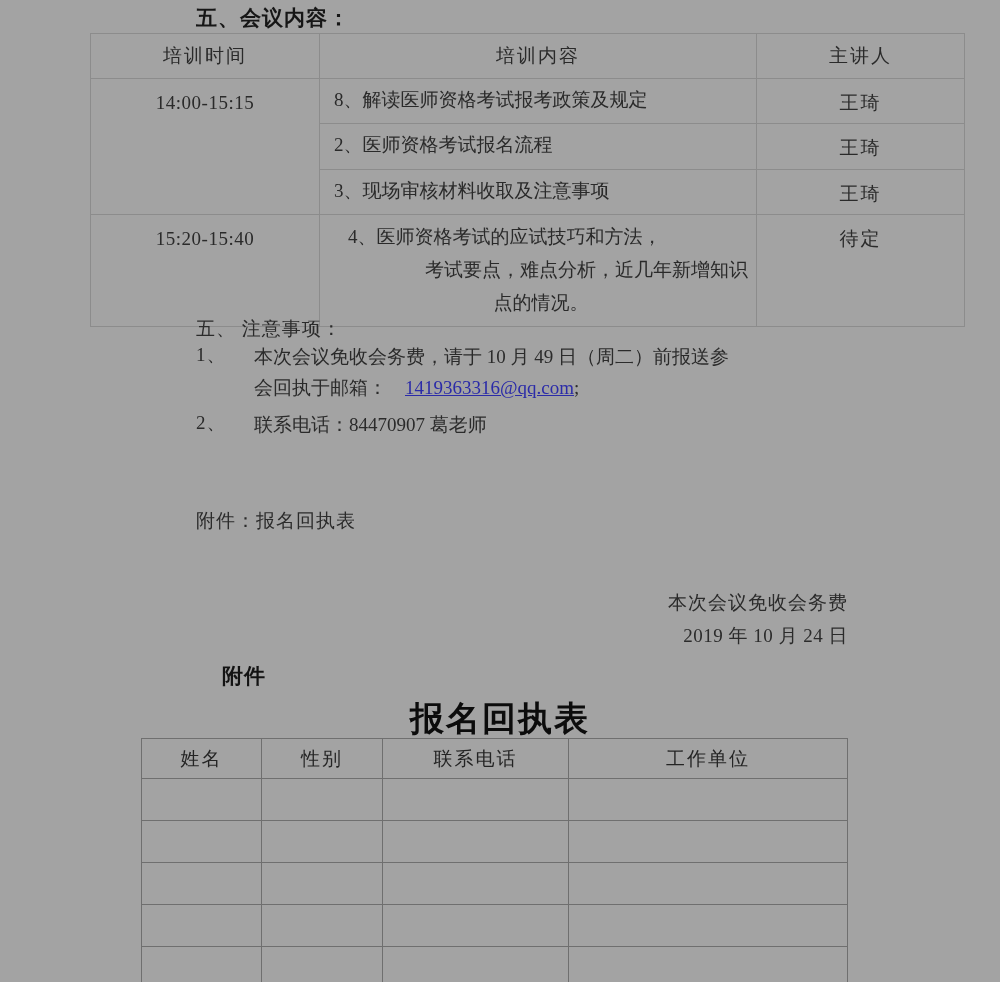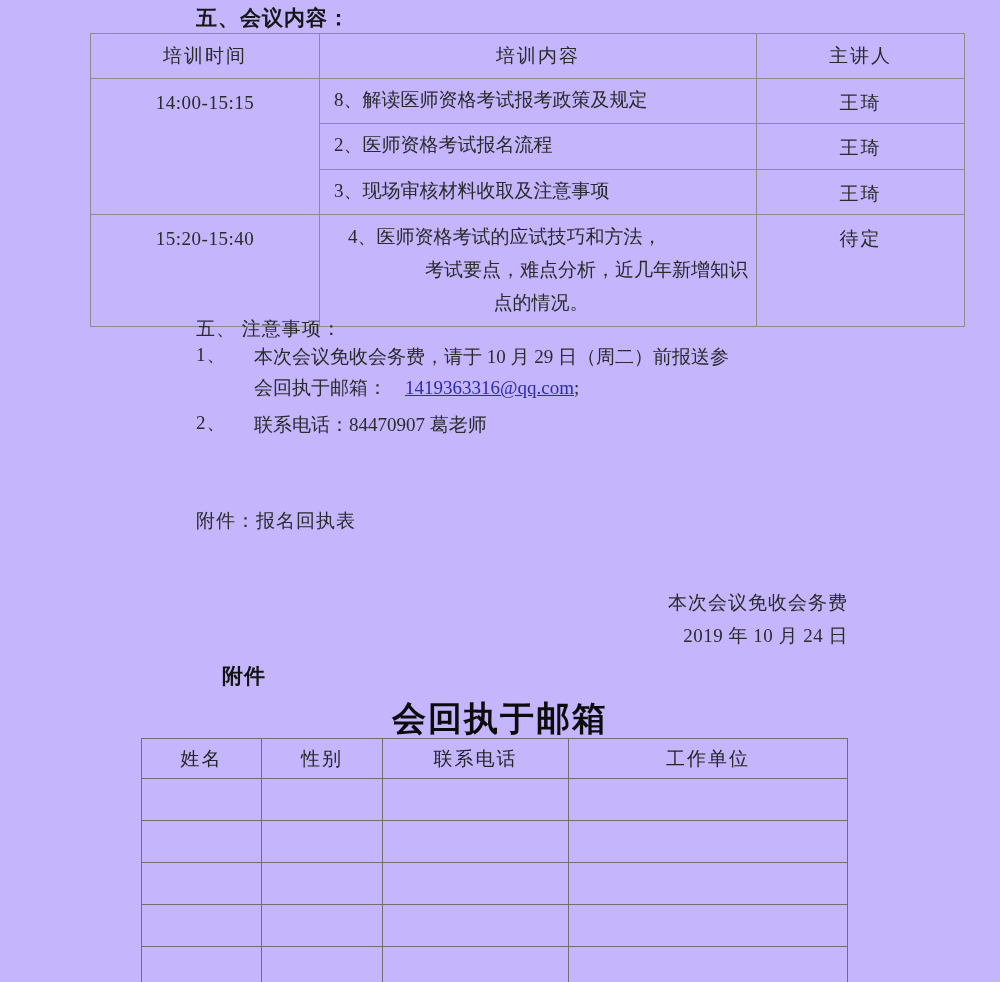--- a/index.html
+++ b/index.html
@@ -12,21 +12,21 @@
     height: 982px;
     position: relative;
     font-family: "Liberation Serif", "DejaVu Serif", serif;
     color: #1d1d1d;
     overflow: hidden;
   }
 
   .page {
     position: absolute;
     inset: 0;
-    background: #c4b5fd;
+    background: #a3a3a3;
   }
 
   
   .section-heading {
     position: absolute;
     left: 196px;
     top: 4px;
     font-size: 21px;
     font-weight: bold;
     letter-spacing: 1px;
@@ -235,21 +235,21 @@
       </tr>
     </tbody>
   </table>
 
   <div class="notes">
     <div class="notes-title">五、 注意事项：</div>
 
     <div class="note-item">
       <span class="note-num">1、</span>
       <span class="note-body">
-        <span class="cont-line">本次会议免收会务费，请于 10 月 29 日（周二）前报送参</span>
+        <span class="cont-line">本次会议免收会务费，请于 10 月 49 日（周二）前报送参</span>
         <span class="cont-line">
           <span>会回执于邮箱：</span><a class="email-link" href="#">1419363316@qq.com</a><span>;</span>
         </span>
       </span>
     </div>
 
     <div class="note-item">
       <span class="note-num">2、</span>
       <span class="note-body">
         <span class="cont-line">联系电话：84470907    葛老师</span>
@@ -259,21 +259,21 @@
 
   <div class="attachment-ref">附件：报名回执表</div>
 
   <div class="signature">
     <span class="org">本次会议免收会务费</span>
     <span class="date">2019 年 10 月 24 日</span>
   </div>
 
   <div class="attachment-label">附件</div>
 
-  <div class="attachment-title">会回执于邮箱</div>
+  <div class="attachment-title">报名回执表</div>
 
   <table class="receipt-table">
     <tbody>
       <tr class="header-row">
         <td class="rc-name">姓名</td>
         <td class="rc-sex">性别</td>
         <td class="rc-phone">联系电话</td>
         <td class="rc-unit">工作单位</td>
       </tr>
       <tr class="body-row">

